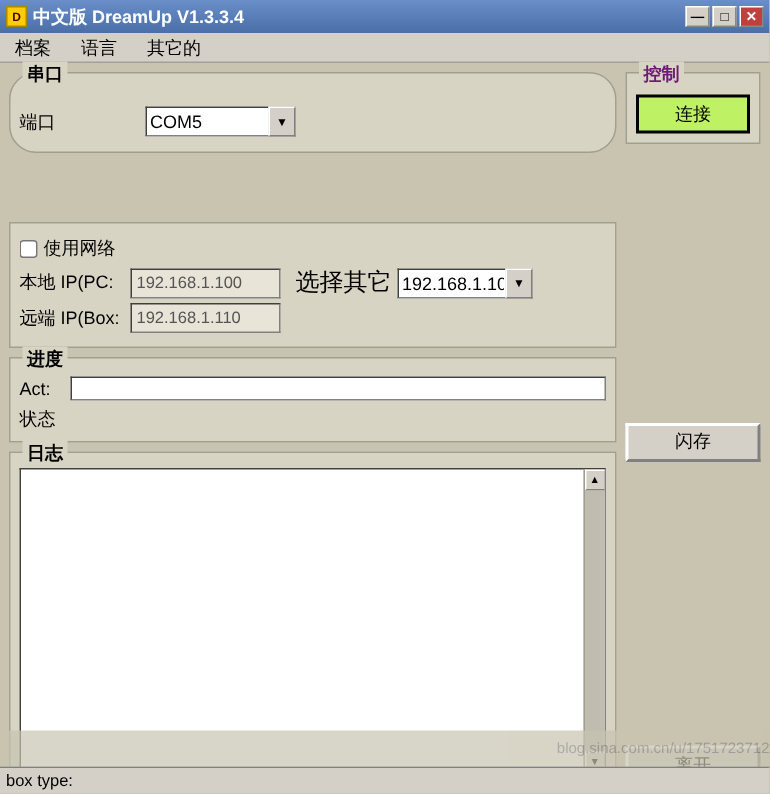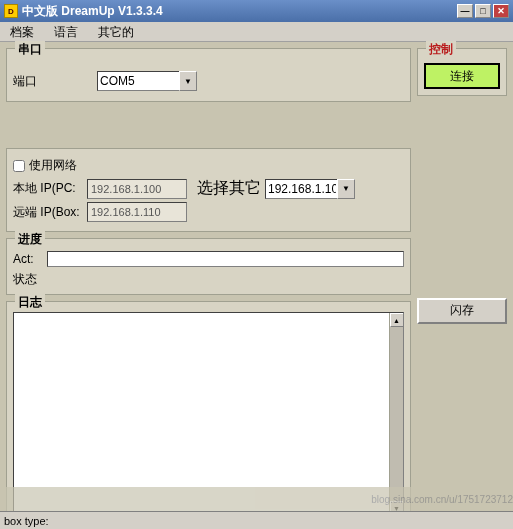--- a/index.html
+++ b/index.html
@@ -126,27 +126,28 @@
       padding: 4px 6px 6px 6px;
       position: relative;
     }
     .right-group-title {
       position: absolute;
       top: -8px;
       left: 8px;
       background: #d8d4c4;
       padding: 0 3px;
       font-size: 12px;
-      color: #b91c1c;
+      color: #701a75;
       font-weight: bold;
     }
 
     
     .serial-section {
       padding-top: 6px;
+      border-radius: 18px;
     }
     .form-row {
       display: flex;
       align-items: center;
       gap: 6px;
       margin-bottom: 4px;
     }
     .form-label {
       font-size: 12px;
       color: #000;
@@ -473,20 +474,21 @@
         <span class="right-group-title">控制</span>
         <button class="win-button win-button-primary" style="margin-top:4px;">连接</button>
       </div>
 
       <div class="right-spacer"></div>
 
       <button class="win-button" style="margin-bottom:4px;">闪存</button>
 
       <div class="right-spacer"></div>
 
+      <button class="win-button" style="margin-top:auto;">离开</button>
 
     </div>
 
   </div>
 
   <div class="status-bar">
     <span class="status-bar-text">box type:</span>
   </div>
 
   <div class="watermark">

